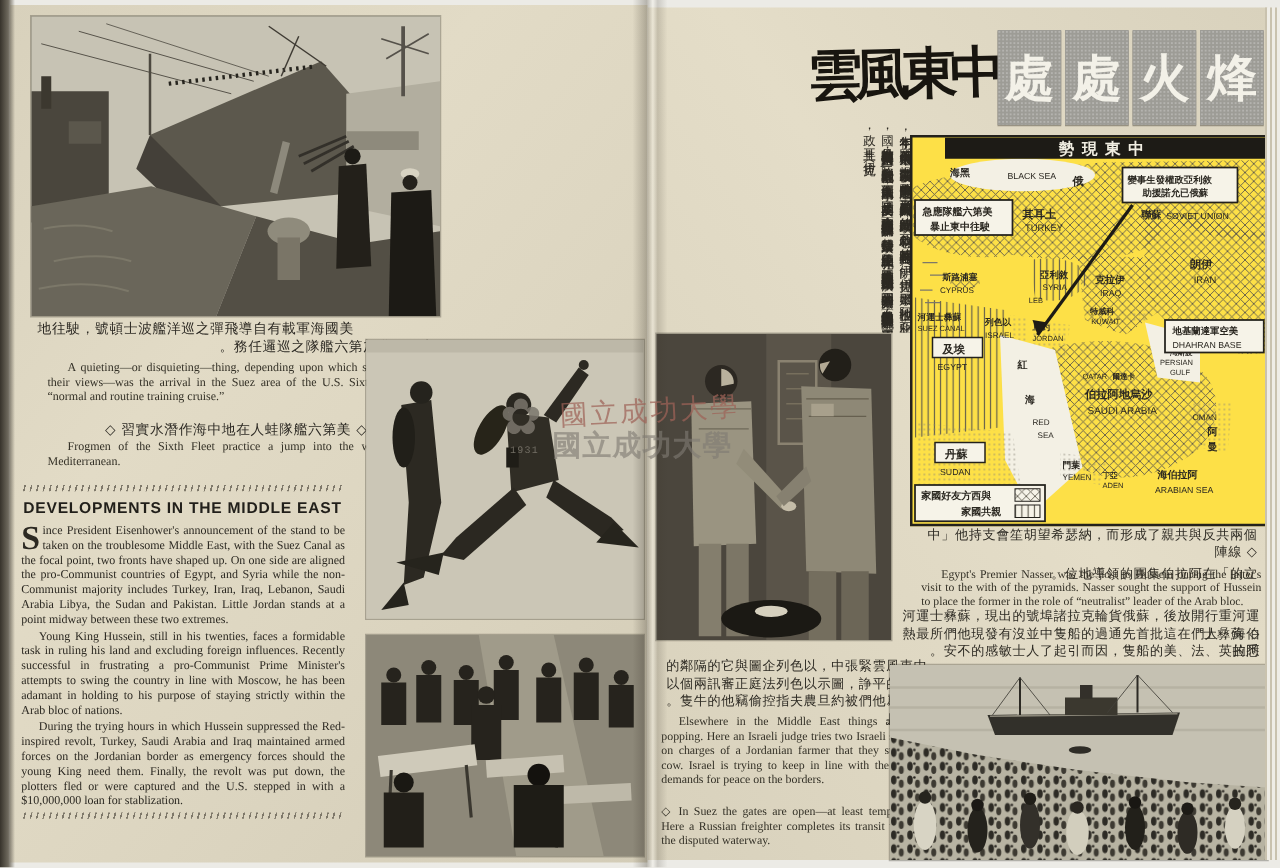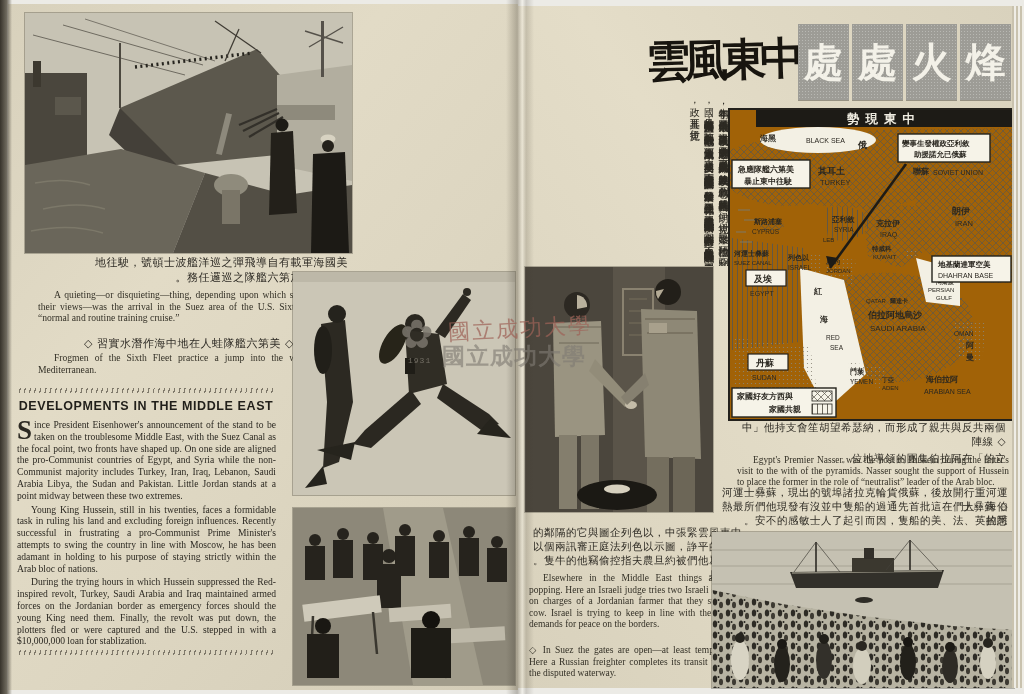--- a/index.html
+++ b/index.html
@@ -8,21 +8,21 @@
   
   #page-left{left:8px;top:4px;width:510px;height:686px;background:linear-gradient(130deg,#d8d1bc 0%,#e2dbc6 35%,#ddd6c1 60%,#d3ccb7 100%);}
   #page-right{left:518px;top:6px;width:496px;height:682px;background:linear-gradient(235deg,#d9d2bd 0%,#e4ddc8 45%,#d8d1bc 100%);}
   #edge-left{left:0;top:0;width:12px;height:694px;background:linear-gradient(90deg,#37332b 0%,#6f6a5e 55%,rgba(120,115,100,0) 100%);}
   #gutter{left:506px;top:0;width:28px;height:694px;background:linear-gradient(90deg,rgba(60,54,43,0) 0%,rgba(60,54,43,.30) 40%,rgba(250,248,240,.35) 58%,rgba(60,54,43,.18) 72%,rgba(60,54,43,0) 100%);z-index:4;}
   #edge-right{left:1012px;top:6px;width:12px;height:682px;background:repeating-linear-gradient(90deg,#c9c2ae 0 2px,#efede6 2px 4px);}
   .photo{background:#8a867a;box-shadow:0 0 0 1px rgba(70,65,55,.35);overflow:hidden;}
   .photo svg{display:block;}
   
   .cn{font-family:"DejaVu Sans",sans-serif;color:#2e2b25;}
-  #cap-naval-cn1{left:30px;top:255px;width:318px;text-align:right;font-size:11px;letter-spacing:.5px;}
+  #cap-naval-cn1{left:30px;top:255px;width:318px;text-align:left;font-size:11px;letter-spacing:.5px;}
   #cap-naval-cn2{left:30px;top:270px;width:318px;text-align:right;font-size:11px;letter-spacing:.5px;}
   #cap-naval-en{left:38px;top:289px;width:308px;font-size:9.6px;line-height:11.6px;text-align:justify;color:#333026;}
   #cap-naval-en .ind{display:inline-block;width:16px;}
   #cap-frog-cn{left:30px;top:336px;width:318px;text-align:center;font-size:11px;letter-spacing:.5px;}
   #cap-frog-en{left:38px;top:352px;width:308px;font-size:9.6px;line-height:11.6px;text-align:justify;color:#333026;}
   .squiggle{height:5px;background:repeating-linear-gradient(104deg,rgba(0,0,0,0) 0 1.6px,#6d675a 1.6px 2.8px,rgba(0,0,0,0) 2.8px 5px);opacity:.85;}
   #sq-top{left:18px;top:388px;width:258px;}
   #sq-bot{left:18px;top:650px;width:258px;}
   #headline{left:16px;top:399px;width:260px;text-align:center;font-family:"Liberation Sans",sans-serif;font-weight:bold;font-size:12.5px;letter-spacing:.6px;color:#211f1a;}
   #article{left:17px;top:419px;width:259px;font-size:9.6px;line-height:11.8px;text-align:justify;color:#2c2922;}
@@ -35,21 +35,21 @@
   #wm-year{left:22px;top:42px;font-size:8px;letter-spacing:1px;color:rgba(122,117,108,.9);font-family:Liberation Mono, monospace;}
   #wm-l1{left:62px;top:0px;font-size:22px;color:rgba(158,98,88,.72);font-family:"DejaVu Sans",sans-serif;letter-spacing:2px;transform:rotate(-3deg);}
   #wm-l2{left:56px;top:27px;font-size:23px;font-weight:bold;color:rgba(128,122,114,.62);font-family:"DejaVu Sans",sans-serif;letter-spacing:1px;}
   
   #calligraphy{left:646px;top:30px;width:160px;font-size:44px;line-height:60px;color:#18150f;font-family:"DejaVu Sans",sans-serif;letter-spacing:-6px;transform:rotate(-1.5deg);font-weight:bold;}
   #masthead-blocks{left:798px;top:24px;display:flex;gap:3px;}
   .mblock{width:51px;height:76px;background-color:#9d9c96;background-image:radial-gradient(rgba(255,255,255,.28) .5px,rgba(0,0,0,0) .7px);background-size:3px 3px;color:#f3f1e8;font-family:"DejaVu Sans",sans-serif;font-weight:bold;font-size:40px;display:flex;align-items:center;justify-content:center;box-shadow:0 1px 0 rgba(80,75,65,.5);}
   
   #vert-article{left:528px;top:100px;width:202px;height:166px;writing-mode:vertical-rl;text-orientation:upright;font-size:10px;line-height:14.4px;letter-spacing:.3px;color:#2d2a23;font-family:"DejaVu Sans",sans-serif;overflow:hidden;}
   
-  #map{left:728px;top:108px;width:287px;height:313px;background:#a16207;border:2px solid #23211c;box-sizing:border-box;}
+  #map{left:728px;top:108px;width:287px;height:313px;background:#fde047;border:2px solid #23211c;box-sizing:border-box;}
   .map-cn{font-family:"DejaVu Sans",sans-serif;font-weight:bold;}
   .map-en{font-family:"Liberation Sans",sans-serif;}
   
   .rcap{font-family:"DejaVu Sans",sans-serif;font-size:10.5px;letter-spacing:.5px;color:#2e2b24;text-align:right;}
   #cap-nasser-cn1{left:736px;top:421px;width:270px;}
   #cap-nasser-cn2{left:736px;top:436px;width:270px;margin-top:16px;}
   #cap-nasser-en{left:737px;top:455px;width:272px;font-size:9.4px;line-height:11.2px;text-align:justify;color:#333026;}
   #cap-nasser-en .ind{display:inline-block;width:16px;}
   #cap-suez-cn1{left:720px;top:486px;width:288px;}
   #cap-suez-cn2{left:720px;top:500px;width:288px;}

